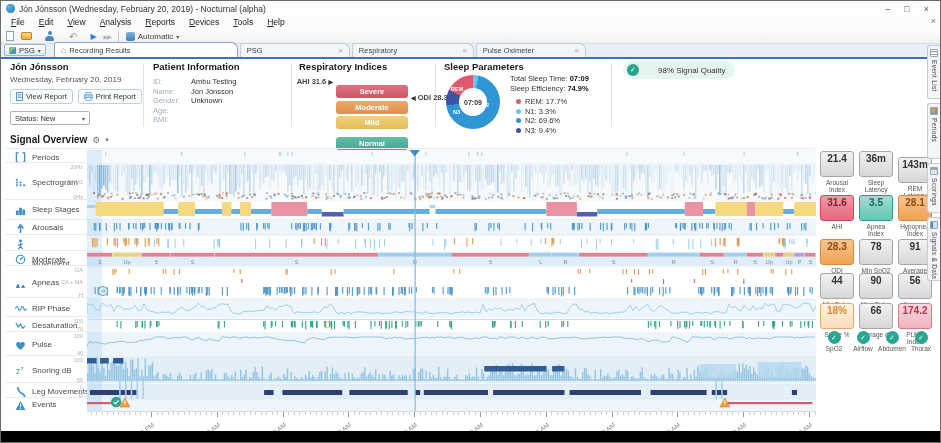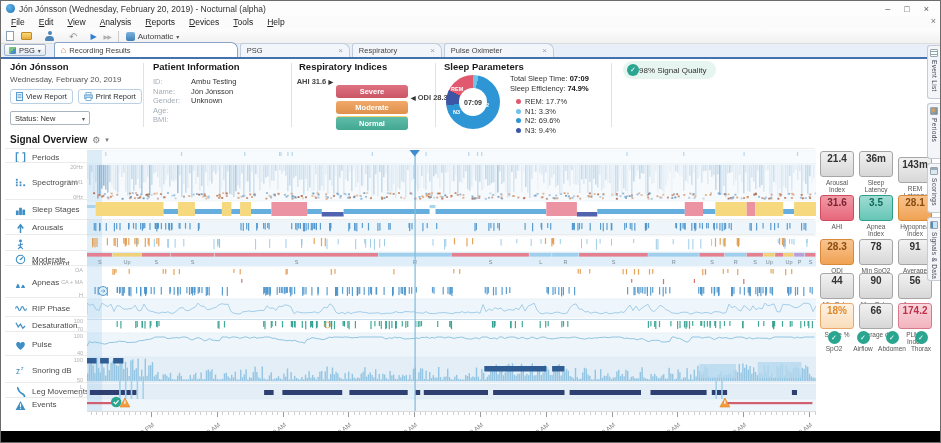--- a/index.html
+++ b/index.html
@@ -56,21 +56,21 @@
   #sleep-block{left:443px;top:60px;width:170px}
   #donut{position:absolute;left:2px;top:14px;width:54px;height:54px;border-radius:50%}
   #donut-hole{position:absolute;left:13px;top:13px;width:28px;height:28px;border-radius:50%;background:#fff;display:flex;align-items:center;justify-content:center;font-size:7px;font-weight:bold;color:#333}
   .donut-lbl{position:absolute;font-size:5.5px;color:#fff;font-weight:bold}
   #tst-line,#eff-line{position:absolute;left:66px;font-size:7.5px;color:#333;white-space:nowrap}
   #tst-line{top:13px}#eff-line{top:23px}
   #tst-line b,#eff-line b{color:#111}
   #sleep-legend{position:absolute;left:72px;top:36px;font-size:7.5px;color:#333}
   .leg-row{display:flex;align-items:center;height:9.5px}
   .leg-dot{width:5px;height:5px;border-radius:50%;margin-right:4px}
-  #quality-pill{left:622px;top:60px;height:18px;border-radius:9px;background:#e7f5f0;display:flex;align-items:center;padding:0 9px 0 4px;gap:0;font-size:8px;color:#333}
+  #quality-pill{left:622px;top:60px;height:18px;border-radius:9px;background:#e7f5f0;display:flex;align-items:center;padding:0 9px 0 4px;gap:19px;font-size:8px;color:#333}
   .check-circle{width:12px;height:12px;border-radius:50%;background:#2aa690;color:#fff;font-size:7px;text-align:center;line-height:12px}
   
   #so-header{left:9px;top:133px;display:flex;align-items:center;gap:5px}
   #so-title{font-size:10px;font-weight:bold;color:#1a1a1a}
   #so-gear{color:#777;font-size:9px}
   #so-caret{color:#777;font-size:7px}
   .row-label{position:absolute;left:0;width:85px;display:flex;align-items:center}
   .row-sep{position:absolute;left:4px;width:810px;height:1px;background:#ebebeb}
   .row-icon{position:absolute;left:13px;width:13px;text-align:center;color:#3f8fc5}
   .row-icon svg{display:block;margin:0 auto}
@@ -163,21 +163,21 @@
   </span>
   <span id="tab-items" style="display:flex;align-items:flex-end">
       <div class="tab active" style="width: 184px;">
         <span class="home">⌂</span>
         <span>Recording Results</span>
       </div>
       <div class="tab" style="width: 110px;">
         <span>PSG</span>
         <span class="x">×</span>
       </div>
-      <div class="tab" style="width: 90px;">
+      <div class="tab" style="width: 122px;">
         <span>Respiratory</span>
         <span class="x">×</span>
       </div>
       <div class="tab" style="width: 110px;">
         <span>Pulse Oximeter</span>
         <span class="x">×</span>
       </div>
     </span>
 </div>
 
@@ -235,21 +235,21 @@
       </div>
     </div>
 </div>
 
 <div class="abs" id="resp-block">
   <div class="sec-title">Respiratory Indices</div>
   <div style="position:relative" id="resp-levels">
       <div class="resp-box" style="top: 13px; background: linear-gradient(rgba(255, 255, 255, 0.133), rgba(0, 0, 0, 0.067)), rgb(217, 92, 109);">Severe</div>
       <div class="resp-box" style="top: 28.5px; background: linear-gradient(rgba(255, 255, 255, 0.133), rgba(0, 0, 0, 0.067)), rgb(239, 155, 82);">Moderate</div>
       <div class="resp-box" style="top: 44px; background: linear-gradient(rgba(255, 255, 255, 0.133), rgba(0, 0, 0, 0.067)), rgb(242, 202, 94);">Mild</div>
-      <div class="resp-box" style="top: 45px; background: linear-gradient(rgba(255, 255, 255, 0.133), rgba(0, 0, 0, 0.067)), rgb(71, 179, 156);">Normal</div>
+      <div class="resp-box" style="top: 65px; background: linear-gradient(rgba(255, 255, 255, 0.133), rgba(0, 0, 0, 0.067)), rgb(71, 179, 156);">Normal</div>
     </div>
   <div id="ahi-ptr"><span>AHI 31.6</span> <span class="ptr-arrow">▶</span></div>
   <div id="odi-ptr"><span class="ptr-arrow">◀</span> <span>ODI 28.3</span></div>
 </div>
 
 <div class="abs" id="sleep-block">
   <div class="sec-title">Sleep Parameters</div>
   <div id="donut" style="background: conic-gradient(rgb(111, 195, 232) 0deg, rgb(111, 195, 232) 11.88deg, rgb(46, 150, 213) 11.88deg, rgb(46, 150, 213) 262.44deg, rgb(61, 85, 165) 262.44deg, rgb(61, 85, 165) 296.28deg, rgb(224, 89, 110) 296.28deg, rgb(224, 89, 110) 360deg);">
     <div id="donut-hole">
         <span>07:09</span>

